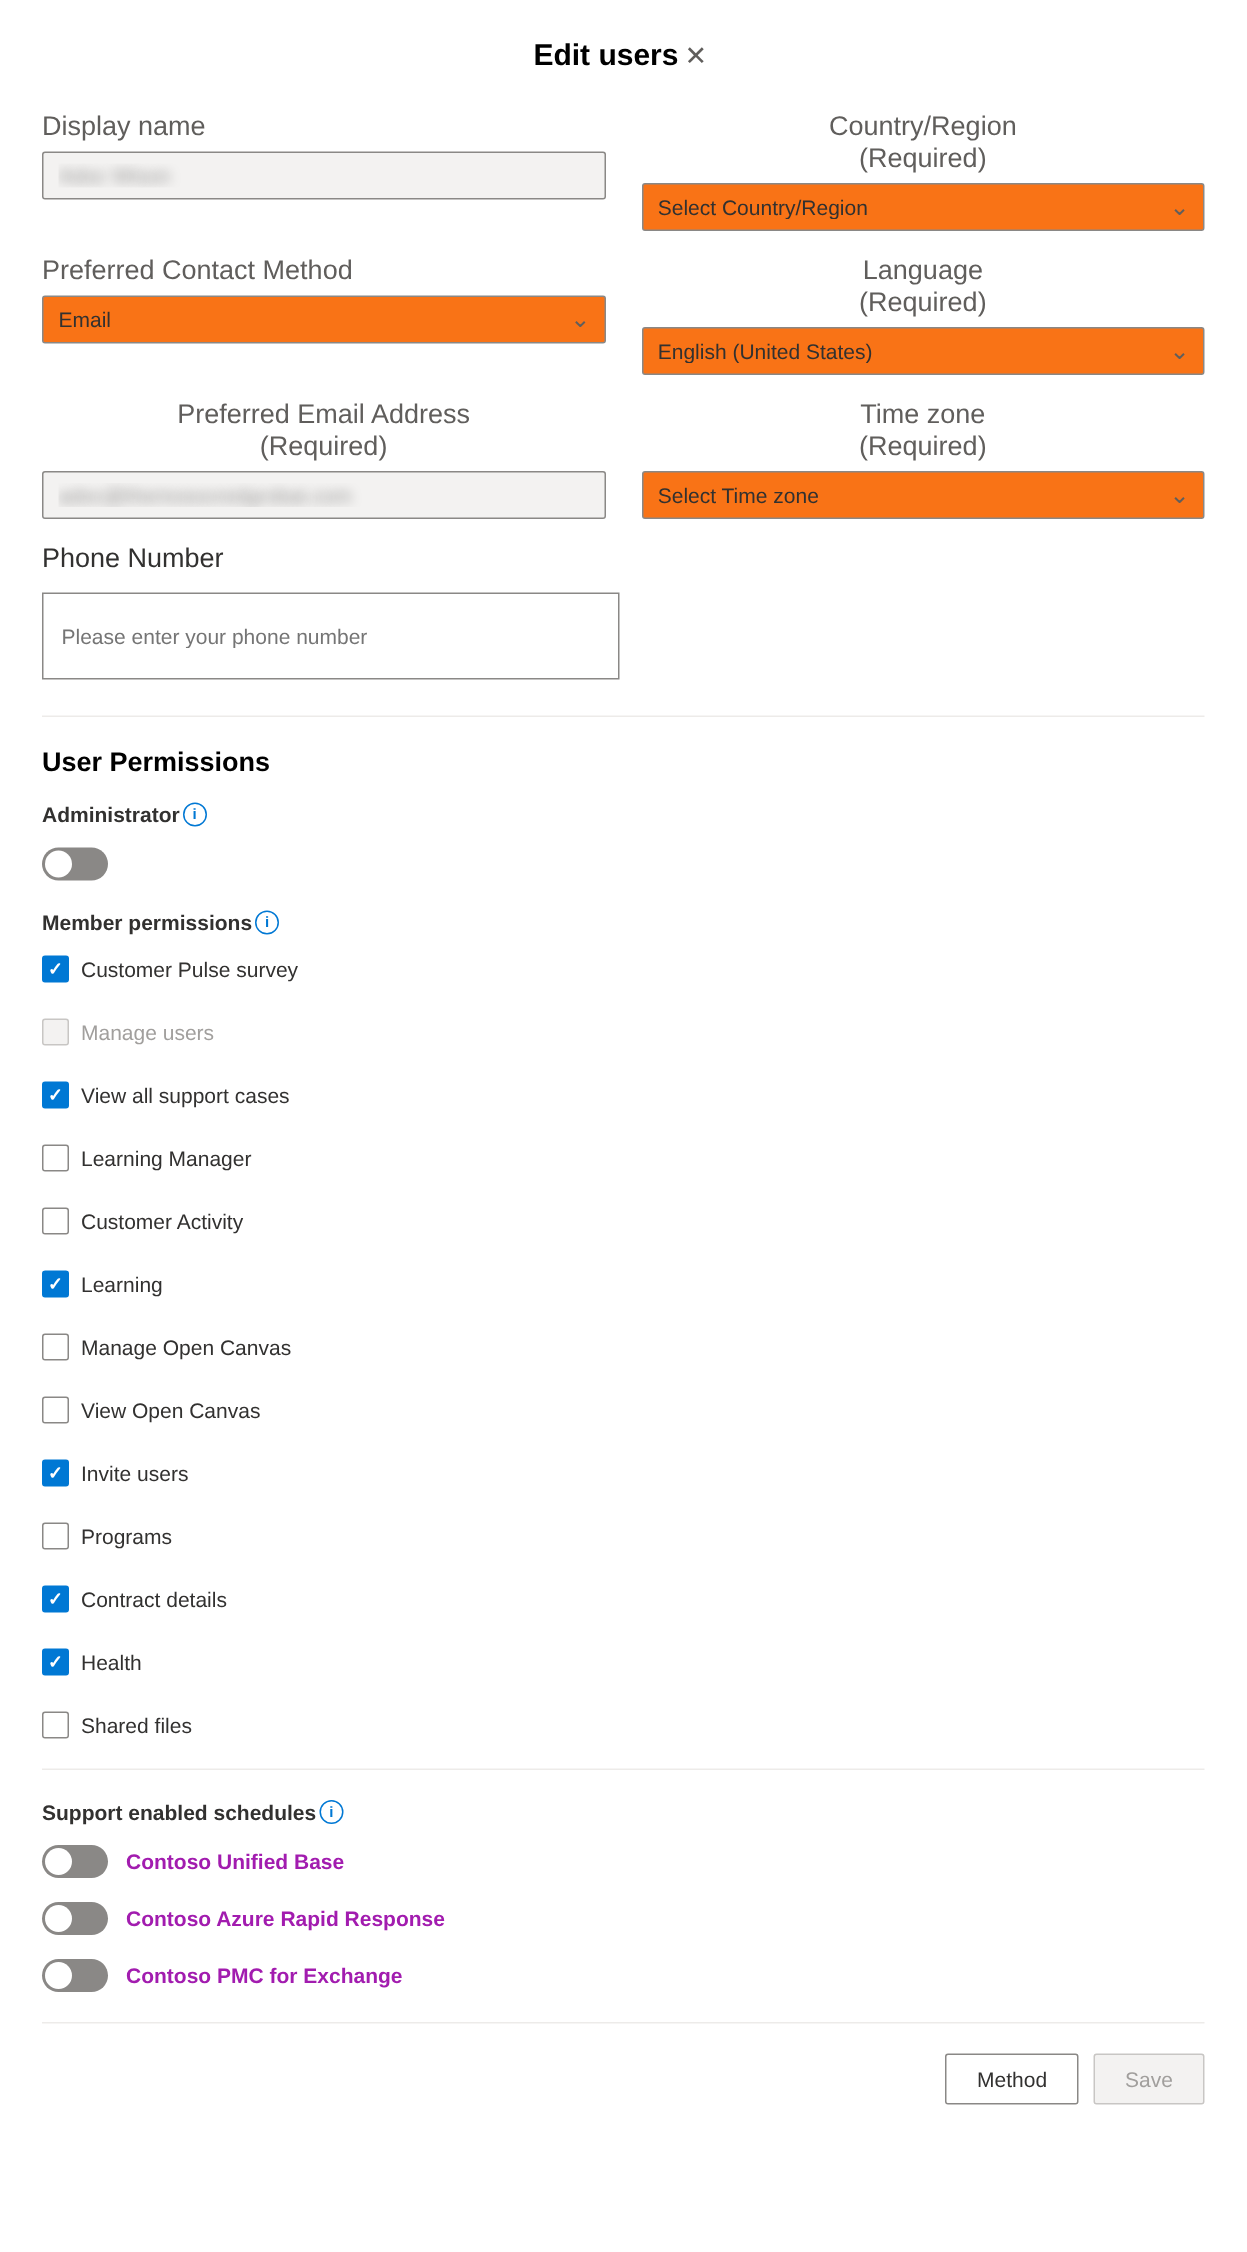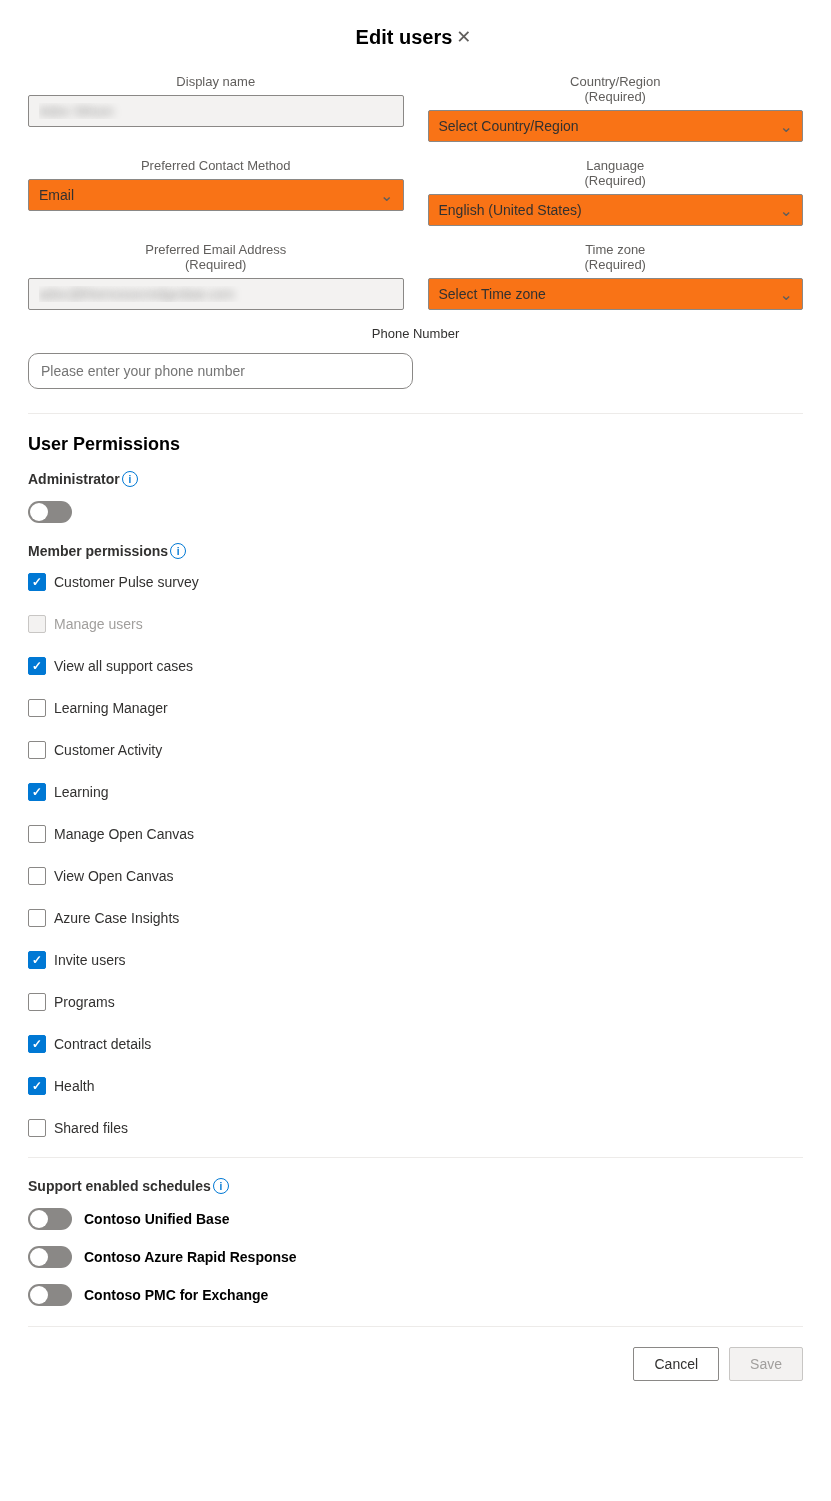--- a/index.html
+++ b/index.html
@@ -43,24 +43,23 @@
       grid-template-columns: 1fr 1fr;
       gap: 16px 24px;
       margin-bottom: 16px;
     }
     .form-group {
       display: flex;
       flex-direction: column;
       gap: 6px;
     }
     .form-label {
-      font-size: 13px;
+      font-size: 18px;
       color: #605e5c;
       font-weight: 400;
-      text-align: center;
     }
     .label-row {
       display: flex;
       justify-content: space-between;
       align-items: center;
       flex-direction: column;
     }
     .form-input {
       border: 1px solid #8a8886;
       border-radius: 2px;
@@ -98,22 +97,22 @@
       position: absolute;
       right: 10px;
       top: 50%;
       transform: translateY(-50%);
       pointer-events: none;
       font-size: 16px;
       color: #605e5c;
     }
     .phone-input {
       border: 1px solid #8a8886;
-      border-radius: 10px;
-      padding: 9px 12px;
+      border-radius: 0;
+      padding: 20px 12px;
       font-size: 14px;
       color: #a19f9d;
       background: #fff;
       width: 100%;
       max-width: 385px;
     }
     .section-title {
       font-size: 18px;
       font-weight: 600;
       color: #000;
@@ -244,21 +243,21 @@
       width: 18px;
       height: 18px;
       background: #fff;
       border-radius: 50%;
       top: 2px;
       left: 2px;
     }
     .schedule-label {
       font-size: 14px;
       font-weight: 600;
-      color: #000000;
+      color: #a21caf;
     }
     
     .modal-footer {
       display: flex;
       justify-content: flex-end;
       gap: 10px;
       padding-top: 20px;
       margin-top: 20px;
       border-top: 1px solid #edebe9;
     }
@@ -407,24 +406,20 @@
     <div class="checkbox-item">
       <div class="checkbox"></div>
       <span>Manage Open Canvas</span>
     </div>
     <div class="checkbox-item">
       <div class="checkbox"></div>
       <span>View Open Canvas</span>
     </div>
 
     <div class="checkbox-item">
-      <div class="checkbox"></div>
-      <span>Azure Case Insights</span>
-    </div>
-    <div class="checkbox-item">
       <div class="checkbox checked"></div>
       <span>Invite users</span>
     </div>
 
     <div class="checkbox-item">
       <div class="checkbox"></div>
       <span>Programs</span>
     </div>
     <div class="checkbox-item">
       <div class="checkbox checked"></div>
@@ -457,16 +452,16 @@
       <button class="schedule-toggle"></button>
       <span class="schedule-label">Contoso Azure Rapid Response</span>
     </div>
     <div class="schedule-item">
       <button class="schedule-toggle"></button>
       <span class="schedule-label">Contoso PMC for Exchange</span>
     </div>
   </div>
 
   <div class="modal-footer">
-    <button class="btn btn-cancel">Cancel</button>
+    <button class="btn btn-cancel">Method</button>
     <button class="btn btn-save">Save</button>
   </div>
 </div>
 
 </body></html>

